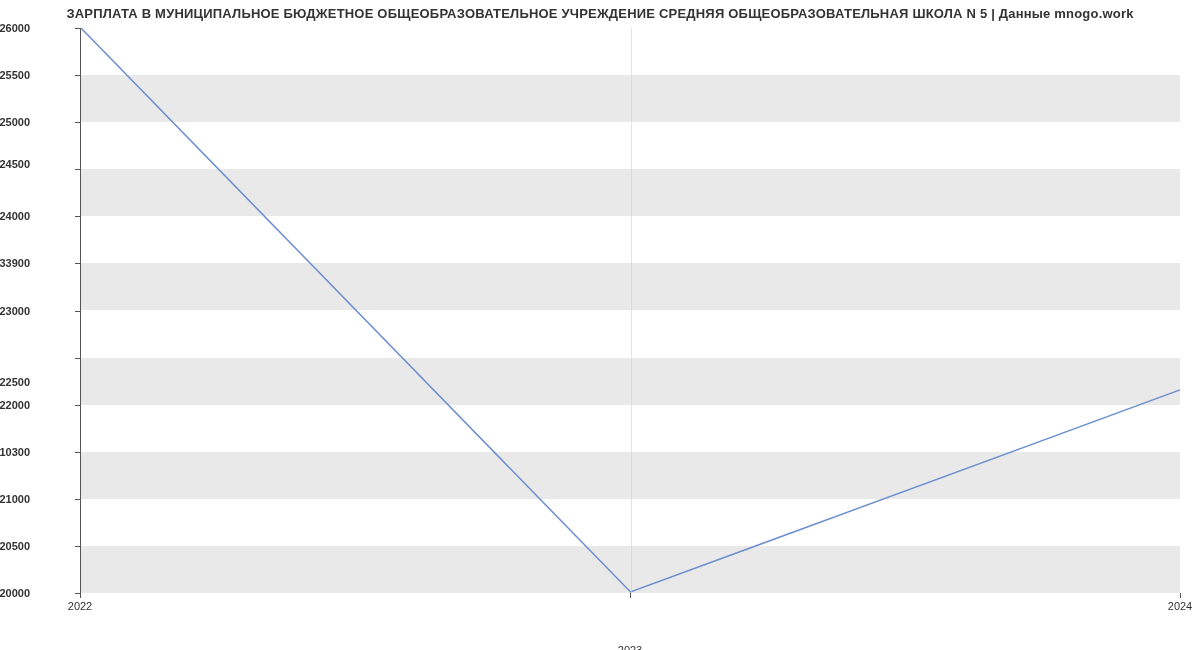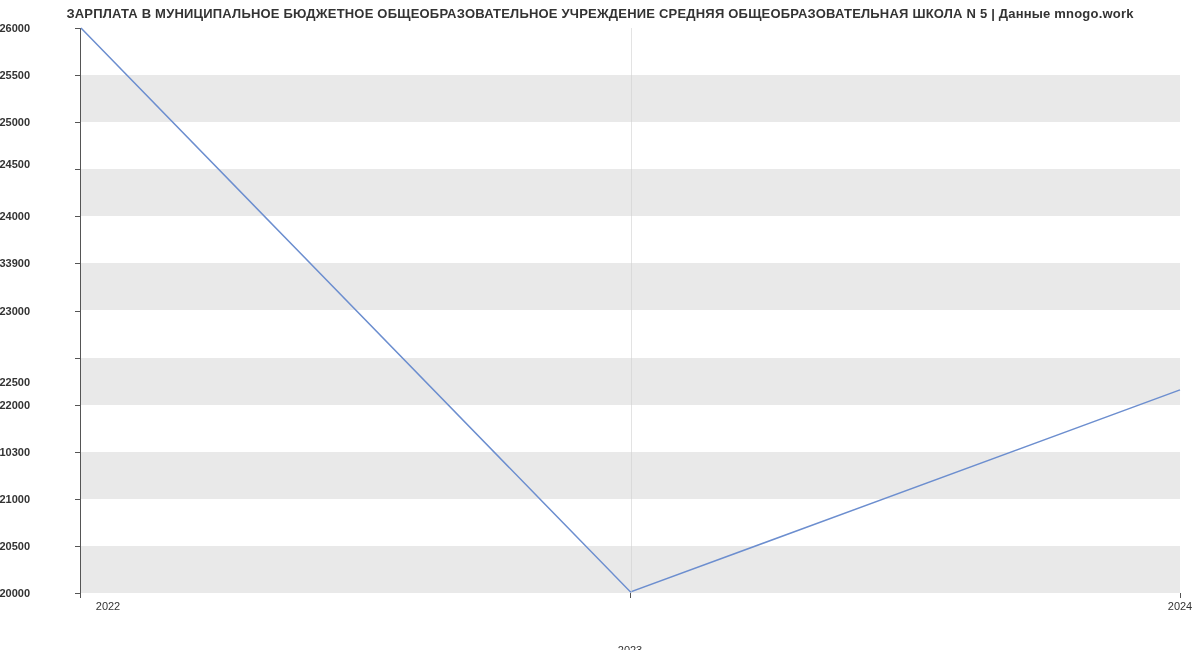--- a/index.html
+++ b/index.html
@@ -137,19 +137,19 @@
     <div class="y-tick-label" style="top: 216.333px;">24000</div>
     <div class="y-tick-mark" style="top: 216.333px;"></div>
     <div class="y-tick-label" style="top: 164px;">24500</div>
     <div class="y-tick-mark" style="top: 169.25px;"></div>
     <div class="y-tick-label" style="top: 122.167px;">25000</div>
     <div class="y-tick-mark" style="top: 122.167px;"></div>
     <div class="y-tick-label" style="top: 75.0833px;">25500</div>
     <div class="y-tick-mark" style="top: 75.0833px;"></div>
     <div class="y-tick-label" style="top: 28px;">26000</div>
     <div class="y-tick-mark" style="top: 28px;"></div>
-    <div class="x-tick-label" style="left: 80px; margin-left: 28px;">2022</div>
+    <div class="x-tick-label" style="left: 80px;">2022</div>
     <div class="x-tick-mark" style="left: 80px;"></div>
     <div class="x-tick-label" style="left: 630px; margin-top: 44px;">2023</div>
     <div class="x-tick-mark" style="left: 630px;"></div>
     <div class="x-tick-label" style="left: 1180px;">2024</div>
     <div class="x-tick-mark" style="left: 1180px;"></div>
   </div>
 
 </body></html>

